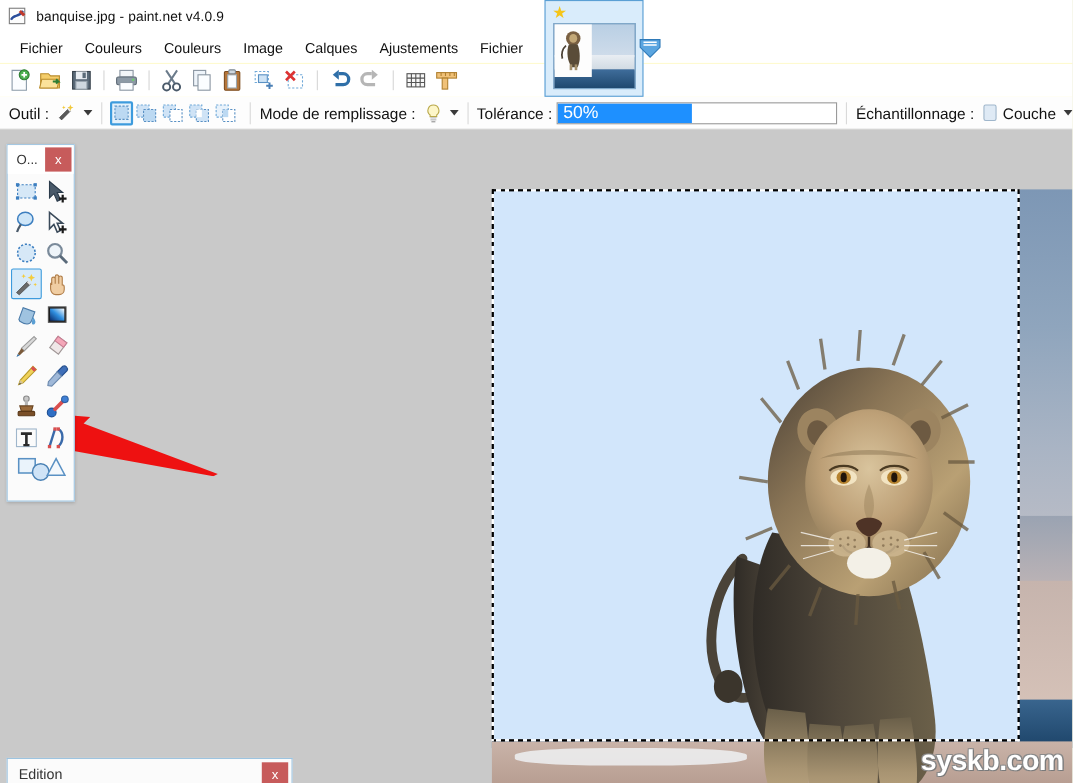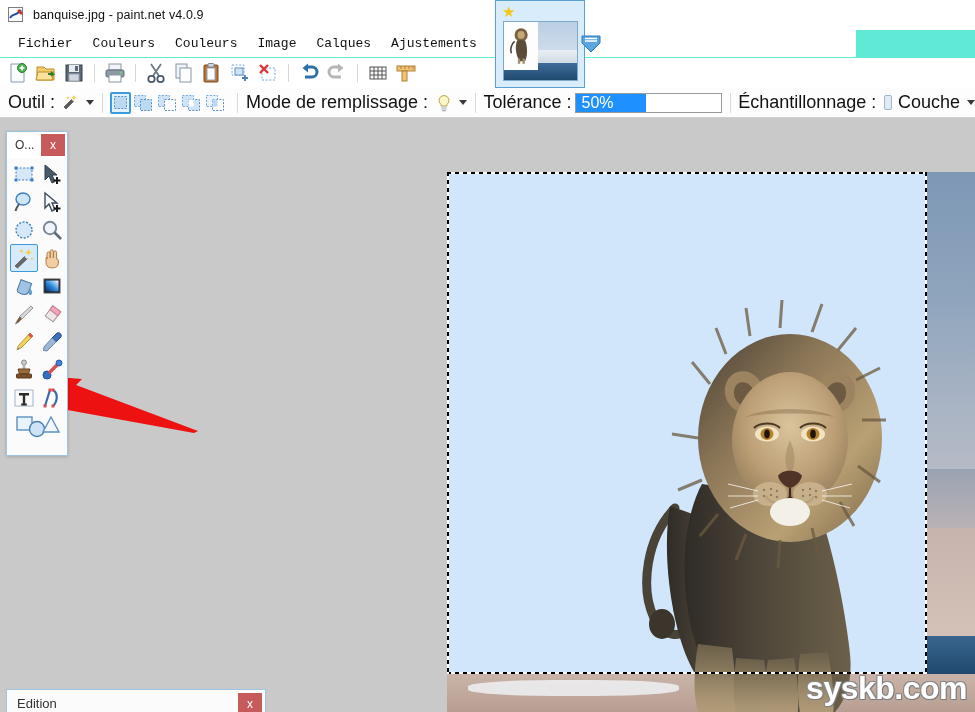--- a/index.html
+++ b/index.html
@@ -2,38 +2,37 @@
 <html><head>
 <meta charset="utf-8">
 <style>
   * { box-sizing: border-box; margin: 0; padding: 0; }
   html, body {
     width: 975px; height: 712px;
     font-family: "Liberation Sans", sans-serif;
     overflow: hidden;
     background: #ffffff;
   }
-  #app { position: relative; width: 975px; height: 712px; background: #5eead4; }
+  #app { position: relative; width: 975px; height: 712px; background: #fef9c3; }
 
   
   .titlebar {
     position: absolute; left: 0; top: 0; width: 975px; height: 30px;
     background: #ffffff;
     display: flex; align-items: center; gap: 8px;
     padding-left: 7px;
   }
   .titlebar .app-icon { width: 18px; height: 18px; position: relative; flex: 0 0 auto; }
   .title-text { font-size: 12.5px; color: #101010; letter-spacing: .1px; }
 
   
   .menubar {
-    position: absolute; left: 0; top: 30px; width: 856px; height: 27px;
+    position: absolute; left: 0; top: 30px; width: 975px; height: 27px;
     background: #ffffff; display: flex; align-items: center;
     border-bottom: 1px solid #ffffff;
-    font-family: Liberation Mono, monospace;
   }
   .menubar .mi {
     font-size: 13px; color: #101010; padding: 4px 10px; cursor: default;
     white-space: nowrap;
   }
   .menubar .mi:first-child { margin-left: 8px; }
 
   
   .toolstrip {
     position: absolute; left: 0; top: 58px; width: 975px; height: 30px;
@@ -42,21 +41,21 @@
   .tsbtn { width: 26px; height: 26px; position: relative; display:flex; align-items:center; justify-content:center; }
   .tsbtn svg { display:block; }
   .tsep { width: 1px; height: 18px; background: #d6d6d6; margin: 0 5px; }
 
   
   .optbar {
     position: absolute; left: 0; top: 88px; width: 975px; height: 30px;
     background: #fdfdfd; display: flex; align-items: center; padding-left: 8px;
     border-bottom: 1px solid #cfcfcf;
   }
-  .optbar .lbl { font-size: 18px; color: #111; white-space: nowrap; }
+  .optbar .lbl { font-size: 14px; color: #111; white-space: nowrap; }
   .optbar .sep { width:1px; height:20px; background:#d9d9d9; margin: 0 8px; }
   .caret { width:0; height:0; border-left:4px solid transparent; border-right:4px solid transparent;
            border-top:5px solid #3a3a3a; margin-left:7px; }
   .selmode {
     width: 24px; height: 22px; display:flex; align-items:center; justify-content:center;
     margin-right: 2px;
   }
   .selmode.active { border: 2px solid #3d9bdd; border-radius: 2px; background:#e4f1fb; }
   .toler-box {
     width: 330px; height: 20px; border: 1px solid #9a9a9a; background:#ffffff;
@@ -155,21 +154,21 @@
   .ants { position:absolute; left:447px; top:54px; width:480px; height:502px; pointer-events:none; }
   .ants .e { position:absolute; background-image:
       repeating-linear-gradient(90deg,#000 0 4px,#fff 4px 8px); }
   .ants .ev { position:absolute; background-image:
       repeating-linear-gradient(180deg,#000 0 4px,#fff 4px 8px); }
 
   .lion { position:absolute; left:640px; top:170px; width:250px; height:470px; }
 
   .watermark {
     position:absolute; right:8px; bottom:5px;
-    font-family:"Liberation Sans", sans-serif; font-weight:bold; font-size:32px;
+    font-family:"Liberation Sans", sans-serif; font-weight:bold; font-size:26px;
     color:#ffffff; letter-spacing:-0.5px;
     text-shadow: 1px 1px 0 #7a7a7a, -1px -1px 0 #8a8a8a, 1px -1px 0 #8a8a8a, -1px 1px 0 #8a8a8a;
   }
 
   
   .arrow { position:absolute; left:30px; top:245px; width:170px; height:70px; pointer-events:none; }
 
   
   .colorwin {
     position:absolute; left:6px; top:689px; width:260px; height:40px;

